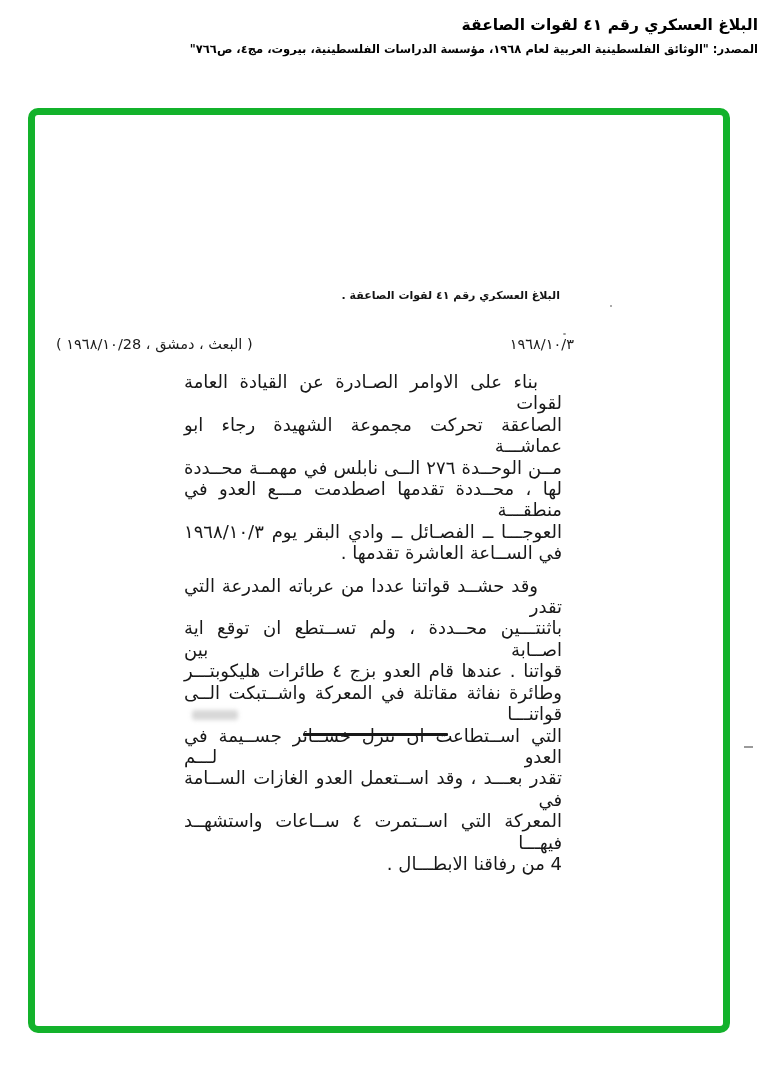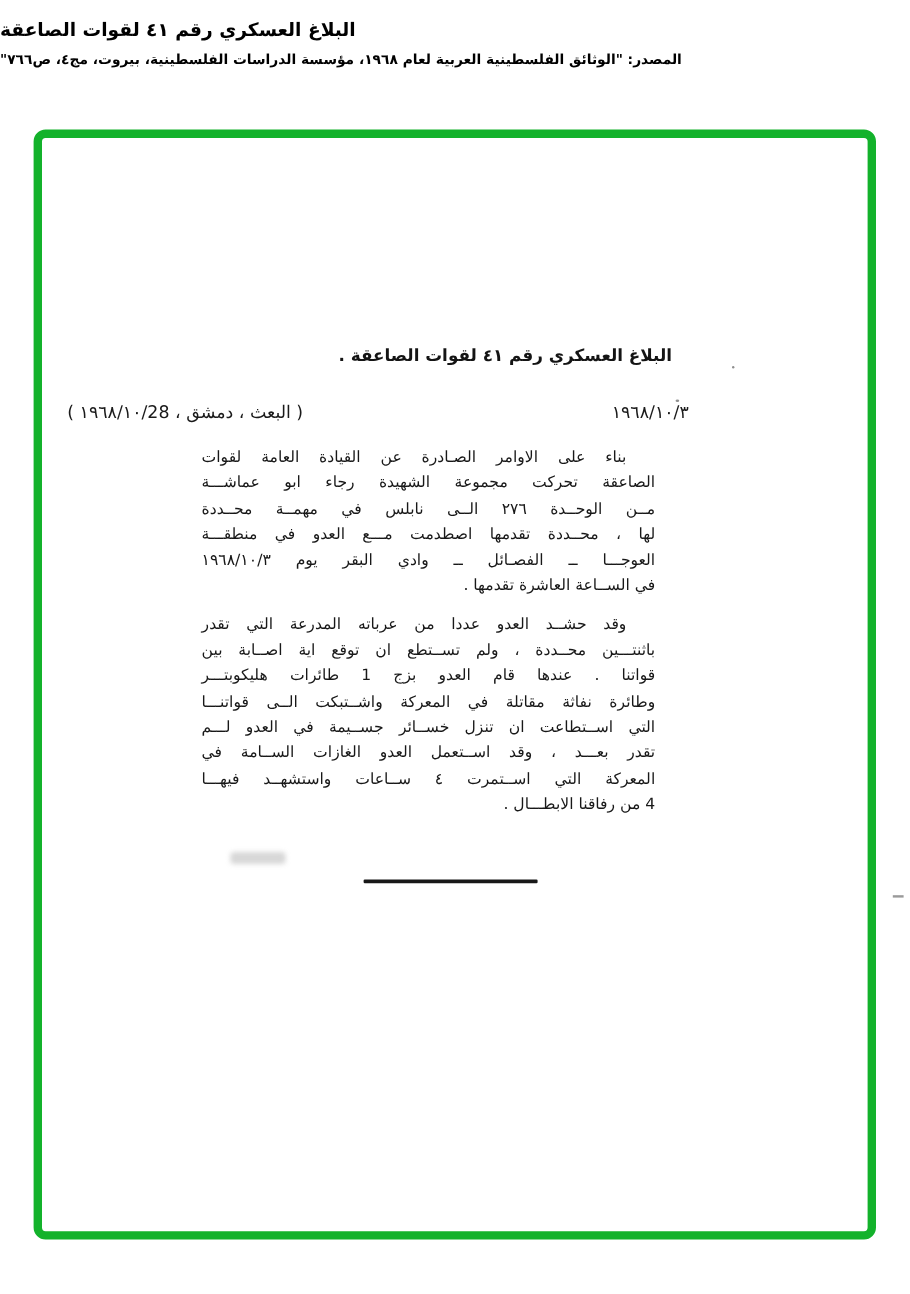--- a/index.html
+++ b/index.html
@@ -8,21 +8,21 @@
     background: #ffffff;
     font-family: "DejaVu Sans", sans-serif;
     direction: rtl;
     position: relative;
     overflow: hidden;
     color: #111;
   }
   .page { position: absolute; inset: 0; width: 758px; height: 1078px; }
 
   
-  .page-header { position: absolute; top: 16px; left: 0; width: 758px; text-align: left; }
+  .page-header { position: absolute; top: 16px; left: 0; width: 758px; text-align: right; }
   .page-header .title {
     font-size: 15.5px; font-weight: bold; color: #000;
     letter-spacing: 0.2px;
   }
   .page-header .source {
     margin-top: 8px;
     font-size: 11.5px; font-weight: bold; color: #000;
   }
 
   
@@ -30,34 +30,34 @@
     position: absolute; left: 28px; top: 108px;
     width: 688px; height: 911px;
     border: 7px solid #13b22b;
     border-radius: 10px;
     background: #ffffff;
   }
 
   
   .doc-title {
     position: absolute; top: 289px; right: 198px;
-    font-size: 14px; font-weight: bold; color: #141414;
+    font-size: 11px; font-weight: bold; color: #141414;
     letter-spacing: 0.2px;
   }
   .date-row {
     position: absolute; top: 336px; left: 56px; width: 518px;
     display: flex; justify-content: space-between; align-items: baseline;
     font-size: 14.5px; color: #1a1a1a;
   }
   .date-row .date { letter-spacing: 0.5px; }
   .date-row .attribution { letter-spacing: 0.3px; }
 
   .doc-body {
-    position: absolute; top: 371px; right: 212px; width: 378px;
-    font-size: 13px; color: #181818;
+    position: absolute; top: 371px; right: 196px; width: 378px;
+    font-size: 18px; color: #181818;
   }
   .para { margin: 0 0 11px 0; }
   .line {
     line-height: 21.4px;
     text-align: justify;
     text-align-last: justify;
     white-space: normal;
   }
   .line.first { text-indent: 24px; }
   .line.last { text-align-last: right; }
@@ -105,23 +105,23 @@
   <div class="doc-body">
     <div class="para">
       <div class="line first">بناء على الاوامر الصـادرة عن القيادة العامة لقوات</div>
       <div class="line">الصاعقة تحركت مجموعة الشهيدة رجاء ابو عماشـــة</div>
       <div class="line">مــن الوحــدة ٢٧٦ الــى نابلس في مهمــة محــددة</div>
       <div class="line">لها ، محــددة تقدمها اصطدمت مـــع العدو في منطقـــة</div>
       <div class="line">العوجـــا ــ الفصـائل ــ وادي البقر يوم ١٩٦٨/١٠/٣</div>
       <div class="line last">في الســاعة العاشرة تقدمها .</div>
     </div>
     <div class="para">
-      <div class="line first">وقد حشــد العدو عددا من عرباته المدرعة التي تقدر</div>
+      <div class="line first">وقد حشــد قواتنا عددا من عرباته المدرعة التي تقدر</div>
       <div class="line">باثنتـــين محــددة ، ولم تســتطع ان توقع اية اصــابة بين</div>
-      <div class="line">قواتنا . عندها قام العدو بزج 1 طائرات هليكوبتـــر</div>
+      <div class="line">قواتنا . عندها قام العدو بزج ٤ طائرات هليكوبتـــر</div>
       <div class="line">وطائرة نفاثة مقاتلة في المعركة واشــتبكت الــى قواتنـــا</div>
       <div class="line">التي اســتطاعت ان تنزل خســائر جســيمة في العدو لـــم</div>
       <div class="line">تقدر بعـــد ، وقد اســتعمل العدو الغازات الســامة في</div>
       <div class="line">المعركة التي اســتمرت ٤ ســاعات واستشهــد فيهـــا</div>
       <div class="line last">4 من رفاقنا الابطـــال .</div>
     </div>
   </div>
 
   <div class="divider"></div>
   <div class="smudge"></div>

